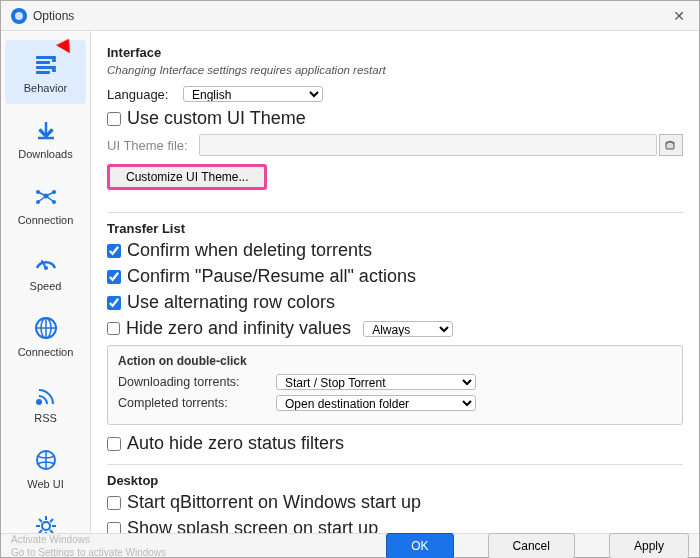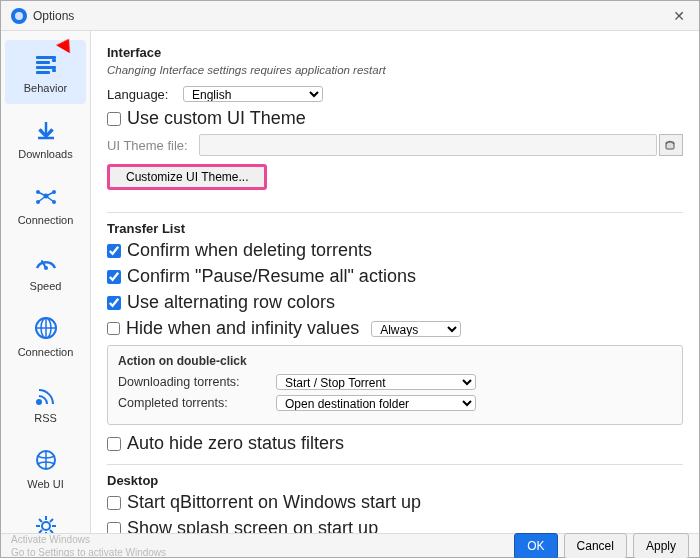--- a/index.html
+++ b/index.html
@@ -226,26 +226,27 @@
       display: flex;
       align-items: center;
       padding: 6px 10px;
       border-top: 1px solid #ddd;
       background: #f5f5f5;
       gap: 6px;
       height: 24px;
     }
     .footer-btn {
       height: 26px;
-      padding: 0 12px;
+      padding: 0 24px;
       border: 1px solid #bbb;
       background: #f0f0f0;
       border-radius: 3px;
       cursor: pointer;
       font-size: 12px;
+      margin-left: 28px;
     }
     .footer-btn.primary {
       background: #1a73e8;
       color: white;
       border-color: #1557b0;
     }
     .watermark-text {
       font-size: 11px;
       color: #aaa;
       margin-right: auto;
@@ -447,21 +448,21 @@
           <label for="confirm-pause" class="checkbox-label">Confirm "Pause/Resume all" actions</label>
         </div>
 
         <div class="checkbox-row">
           <input type="checkbox" id="alt-rows" checked="" style="">
           <label for="alt-rows" class="checkbox-label">Use alternating row colors</label>
         </div>
 
         <div class="form-row">
           <input type="checkbox" id="hide-zero" style="">
-          <label for="hide-zero" class="checkbox-label" style="margin-right:6px;">Hide when and infinity values</label>
+          <label for="hide-zero" class="checkbox-label" style="margin-right:6px;">Hide zero and infinity values</label>
           <select class="form-select" style="min-width:90px;">
             <option>Always</option>
             <option>Never</option>
           </select>
         </div>
 
         <div class="sub-section">
           <div class="sub-section-title">Action on double-click</div>
 
           <div class="double-click-row">

